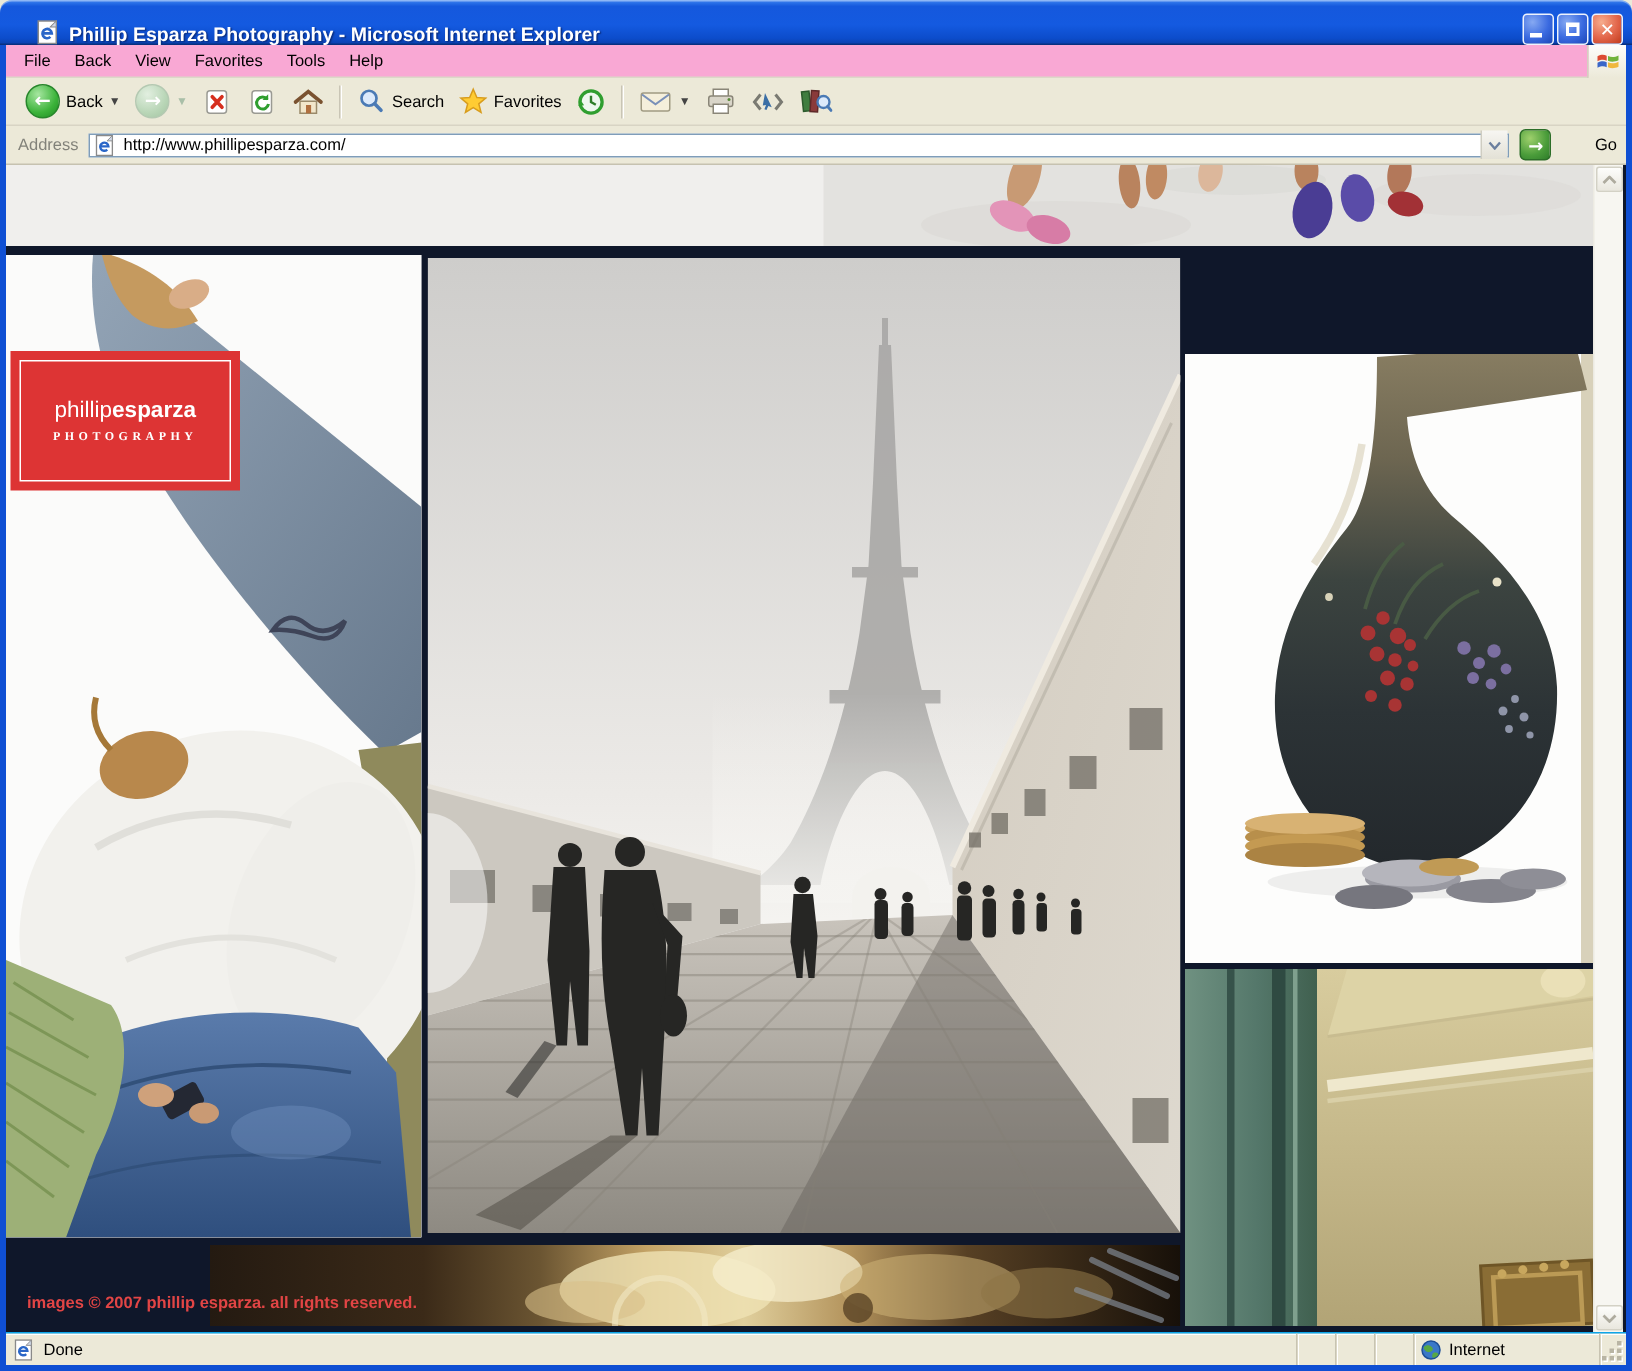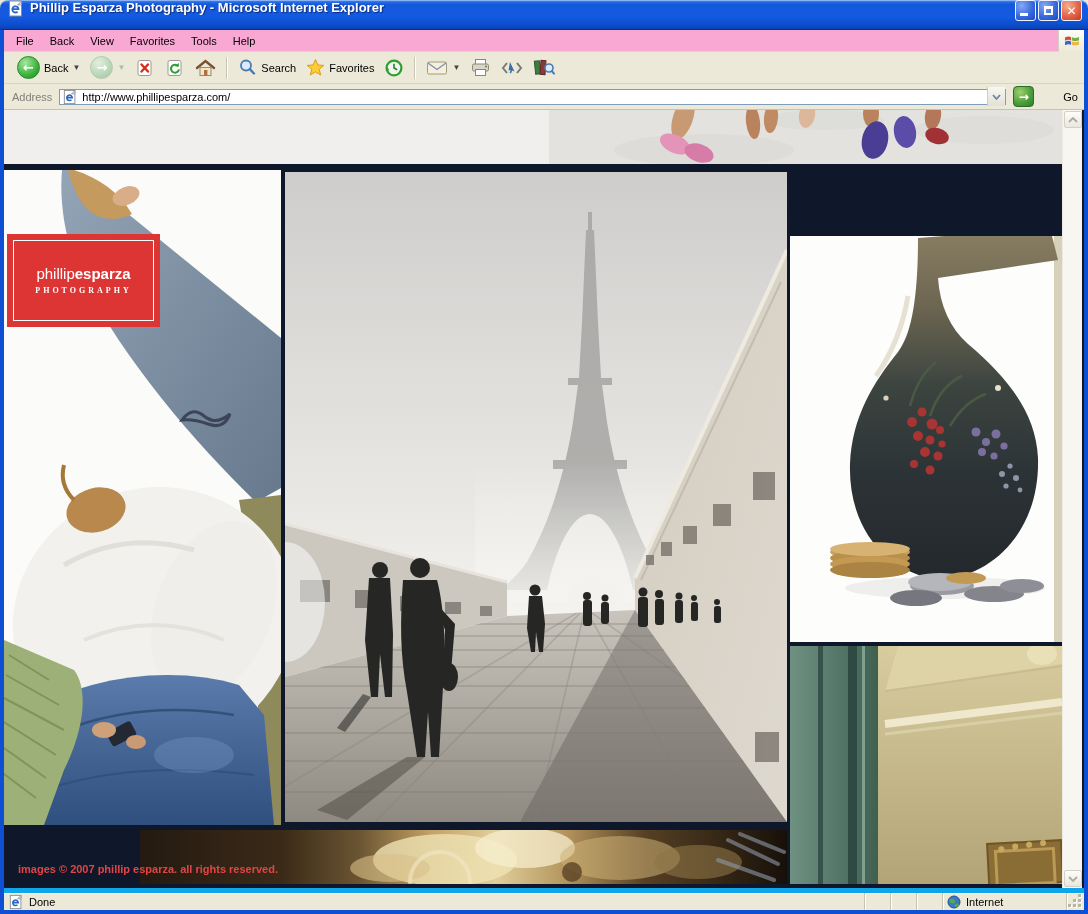--- a/index.html
+++ b/index.html
@@ -1,20 +1,20 @@
 <!DOCTYPE html>
 <html><head>
 <meta charset="utf-8">
 <style>
   html,body{margin:0;padding:0;background:#3a6ea5;}
   *{box-sizing:border-box;}
   .window{position:relative;width:1088px;height:914px;font-family:"Liberation Sans",sans-serif;
     display:flex;flex-direction:column;background:#ece9d8;}
   
-  .titlebar{height:30px;flex:0 0 30px;display:flex;align-items:flex-start;padding:0 6px 0 8px;
+  .titlebar{height:30px;flex:0 0 30px;display:flex;align-items:flex-end;padding:0 6px 0 24px;
     border-radius:8px 8px 0 0;
     background:linear-gradient(180deg,#5a96f2 0%,#2b71e8 6%,#1558dd 14%,#145ae0 55%,#0c4ccb 85%,#0a3fa8 100%);
     box-shadow:inset 0 1px 0 rgba(255,255,255,.35), inset 0 -1px 0 rgba(0,0,0,.25);}
   .titlebar .app-icon{width:17px;height:17px;margin-right:5px;flex:0 0 auto;}
   .title-text{color:#fff;font-weight:bold;font-size:13px;text-shadow:1px 1px 1px #0a2d7e;flex:1;
     white-space:nowrap;overflow:hidden;}
   .winbtn{width:21px;height:21px;margin-left:2px;border-radius:3px;border:1px solid #eef3fd;
     display:flex;align-items:center;justify-content:center;position:relative;}
   .winbtn.blue{background:radial-gradient(circle at 30% 25%,#86a9f2,#3a6ae0 55%,#1c47b8);}
   .winbtn.red{background:radial-gradient(circle at 30% 25%,#f6ac8d,#e2654a 55%,#bf3a1c);}
@@ -73,21 +73,21 @@
   .logo-tag{color:#fff;font-family:"Liberation Serif",serif;font-weight:bold;font-size:8px;letter-spacing:3px;}
   .copyright{position:absolute;left:14px;top:753px;font-size:11px;font-weight:bold;color:#e24545;z-index:5;white-space:nowrap;}
   
   .scrollbar{position:absolute;top:0;bottom:0;left:1058px;width:20px;background:#f7f6f1;
     border-left:1px solid #eceae2;}
   .sb-btn{position:absolute;left:1px;width:18px;height:17px;border:1px solid #d3d1c5;border-radius:2px;
     background:linear-gradient(180deg,#fdfdfb,#e9e7de);display:flex;align-items:center;justify-content:center;}
   .sb-up{top:1px;} .sb-down{bottom:1px;}
   
   .statusbar{height:22px;flex:0 0 22px;display:flex;align-items:stretch;background:#ece9d8;
-    border-top:5px solid #0ea5e9;box-shadow:inset 0 1px 0 #ffffff;font-size:11px;color:#000;}
+    border-top:1px solid #0ea5e9;box-shadow:inset 0 1px 0 #ffffff;font-size:11px;color:#000;}
   .sb-left{flex:1;display:flex;align-items:center;gap:5px;padding-left:5px;}
   .sb-pane{border-left:1px solid #c8c4b2;box-shadow:inset 1px 0 0 #ffffff;}
   .sb-small{width:26px;}
   .sb-zone{width:124px;display:flex;align-items:center;gap:5px;padding-left:4px;}
   .sb-grip{width:18px;position:relative;}
   .grip-dot{position:absolute;width:3px;height:3px;background:#b9b5a4;box-shadow:1px 1px 0 #fff;}
 </style>
 </head>
 <body>
 

